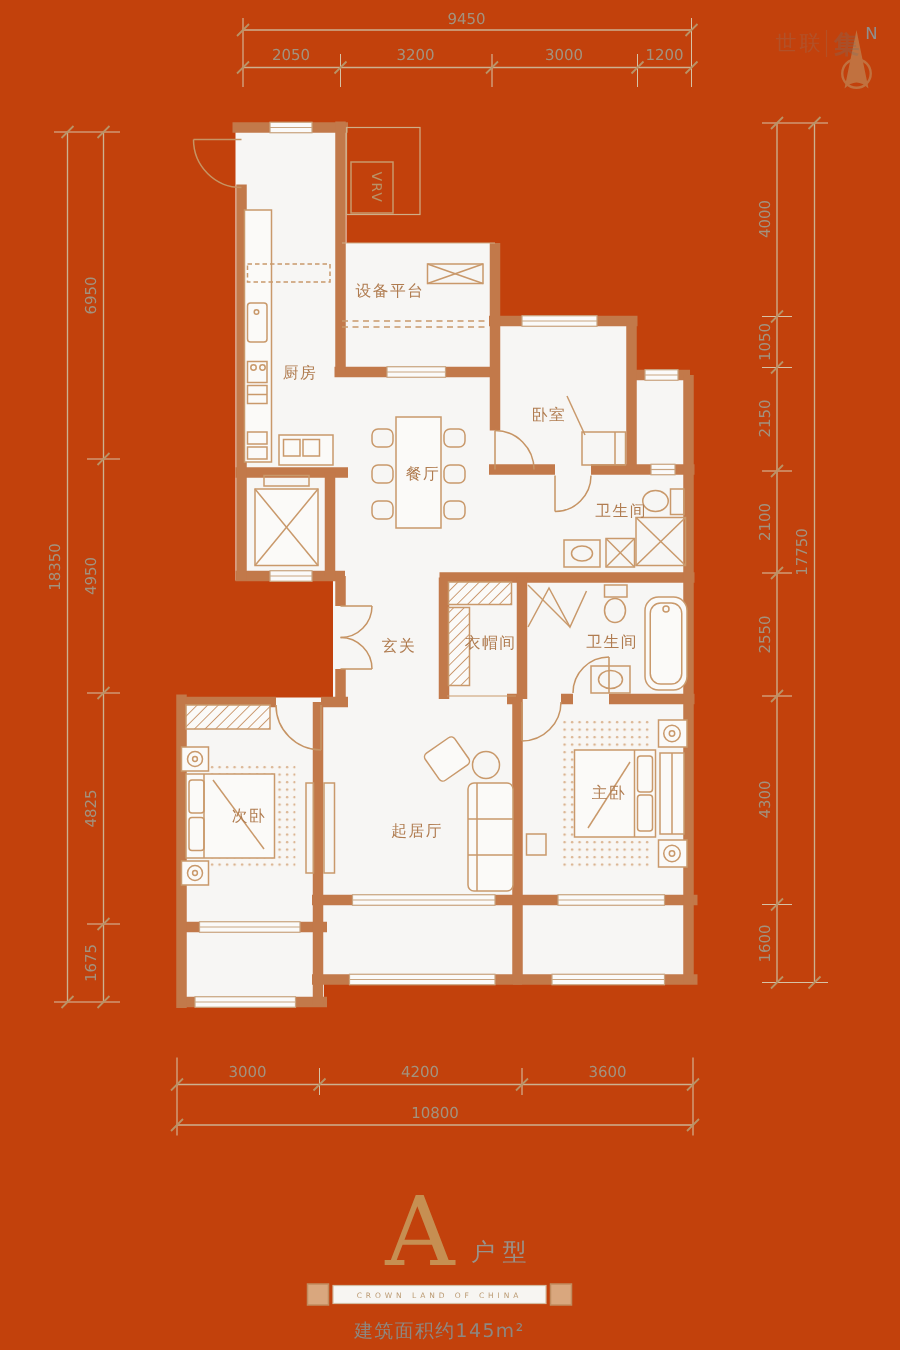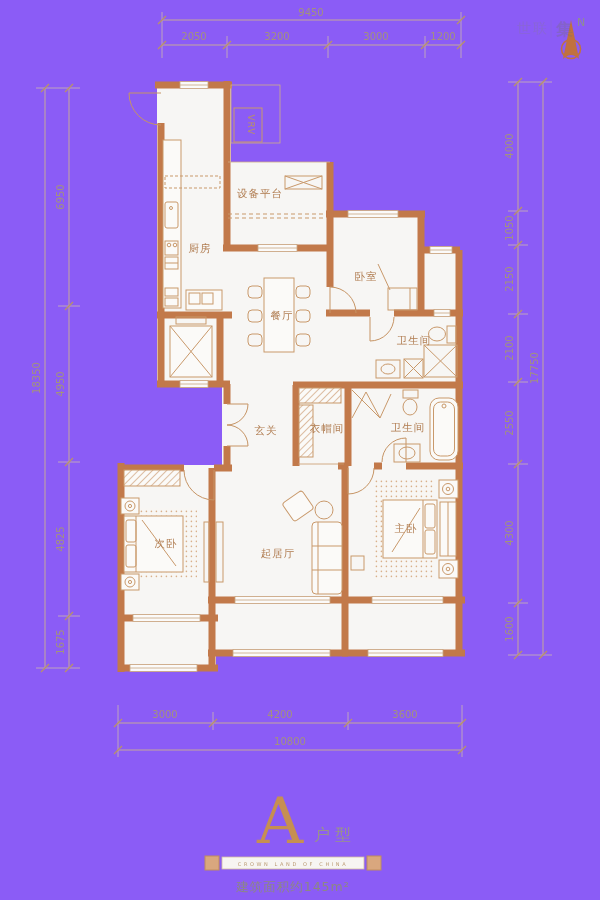--- a/index.html
+++ b/index.html
@@ -1,18 +1,18 @@
 <!DOCTYPE html>
 <html><head>
 <meta charset="utf-8">
 <style>
   html,body{margin:0;padding:0;}
   .page{
     width:600px;height:900px;position:relative;overflow:hidden;
-    background:#8b5cf6;
+    background:#c2410c;
     font-family:"DejaVu Sans", sans-serif;
   }
   svg{position:absolute;left:0;top:0;}
   text{font-family:"DejaVu Sans", sans-serif;}
   .dim-text{font-size:10px;fill:#a3927e;}
   .room-label{font-size:10.5px;fill:#b07c50;letter-spacing:1px;}
   .vrv-label{font-size:9px;fill:#b99267;letter-spacing:1px;}
   .title-a{font-size:64px;fill:#c68f52;font-family:"DejaVu Serif", serif;}
   .title-suffix{font-size:16px;fill:#99938b;letter-spacing:5px;}
   .area-text{font-size:12.5px;fill:#8d8882;letter-spacing:1px;}

